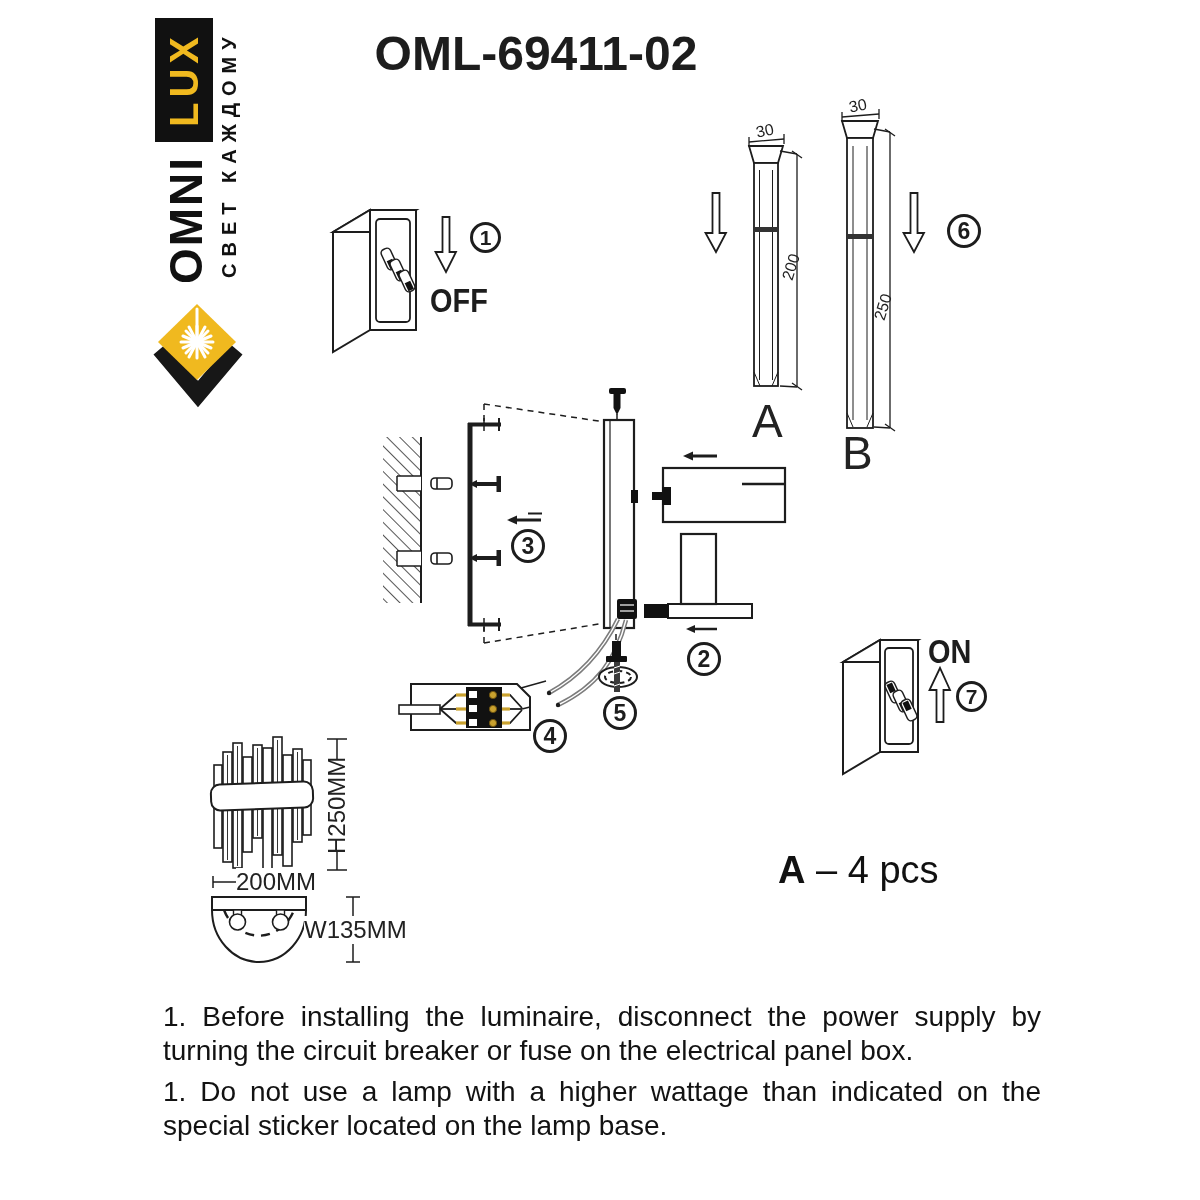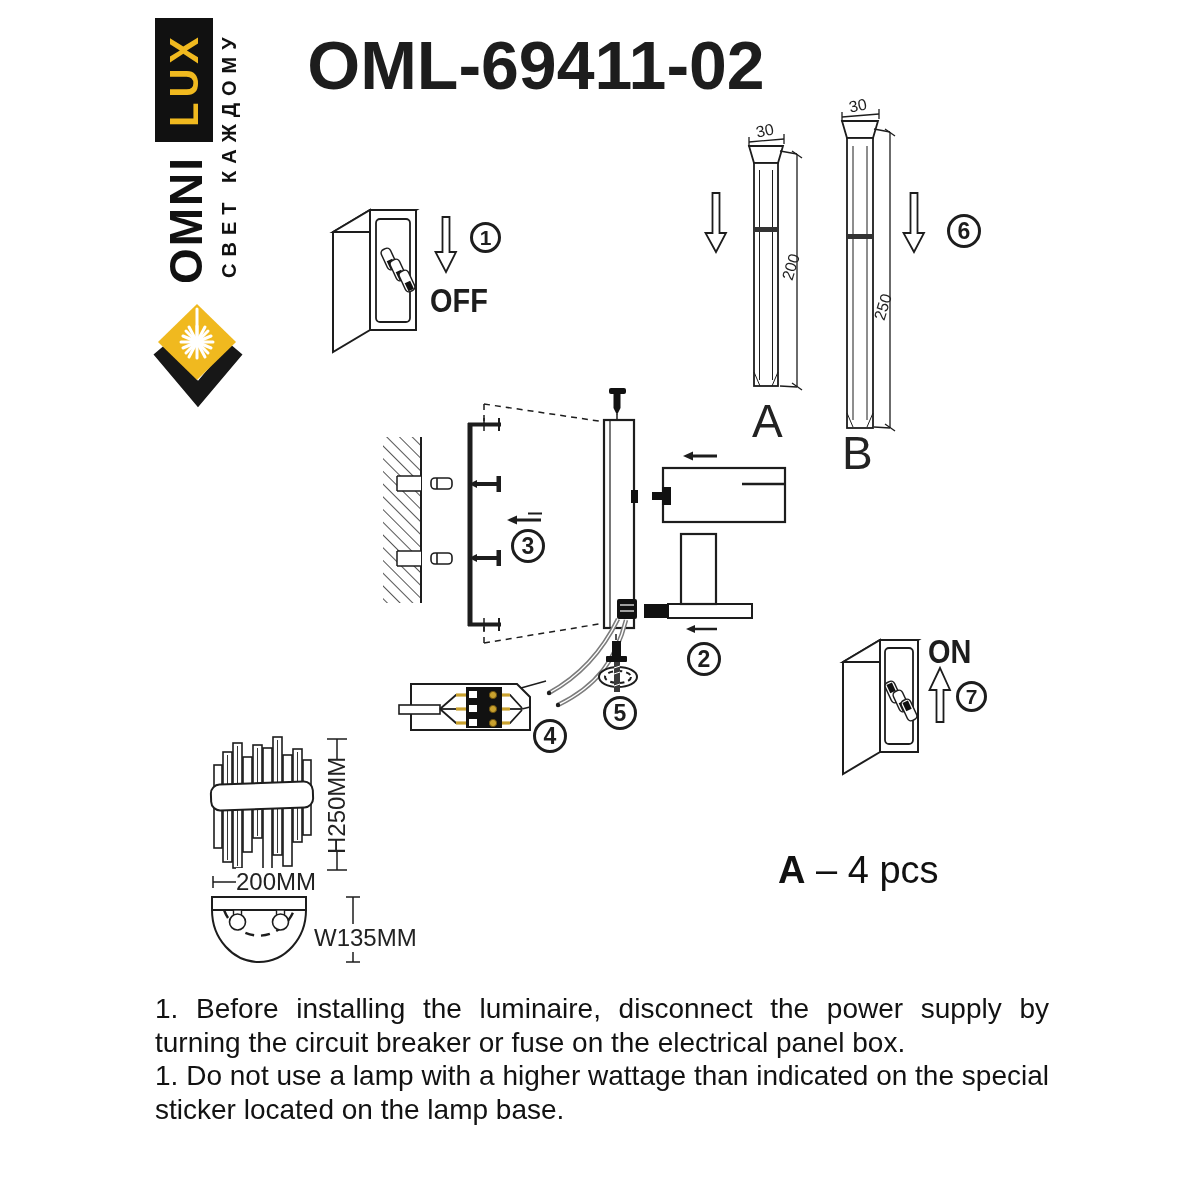--- a/index.html
+++ b/index.html
@@ -12,23 +12,23 @@
   .badge{position:absolute;width:34px;height:34px;border:3px solid #1d1d1d;border-radius:50%;
          display:flex;align-items:center;justify-content:center;
          font-size:23px;font-weight:bold;background:#fff;box-sizing:border-box;}
   .badge.sm{width:31px;height:31px;font-size:21px;}
   .dim{font-size:24px;color:#222;background:#fff;white-space:nowrap;}
   .switchlabel{font-size:34px;font-weight:bold;transform:scaleX(.85);transform-origin:left center;white-space:nowrap;}
   .pieceletter{font-size:46px;color:#222;}
   .smdim{font-size:16px;color:#222;white-space:nowrap;}
   .qtyrow{font-size:38px;color:#111;white-space:nowrap;}
   .qtyrow b{font-weight:bold;}
-  #title{left:0;top:26px;width:1072px;text-align:center;font-size:68px;font-weight:bold;letter-spacing:0;}
+  #title{left:0;top:26px;width:1072px;text-align:center;font-size:48px;font-weight:bold;letter-spacing:0;}
   #instructions{left:155px;top:992px;width:894px;font-size:28px;line-height:33.5px;color:#121212;}
-  #instructions p{margin:0;text-align:justify;}
+  #instructions p{margin:8px;text-align:justify;}
   #logo-lux{left:155px;top:18px;width:58px;height:124px;background:#111;color:#F0B91F;
             font-size:40px;font-weight:bold;letter-spacing:5px;}
   #logo-omni{left:157px;top:146px;width:57px;height:148px;color:#111;
              font-size:46px;font-weight:bold;letter-spacing:2px;}
   #logo-tagline{left:213px;top:12px;width:33px;height:284px;color:#111;
                 font-size:20px;font-weight:bold;letter-spacing:7px;}
 </style>
 </head>
 <body>
 
@@ -357,21 +357,21 @@
   <div class="smdim abs" style="left:756px;top:122px;transform:rotate(-12deg);">30</div>
   <div class="smdim abs" style="left:849px;top:97px;transform:rotate(-12deg);">30</div>
   <div class="smdim abs" style="left:778px;top:258px;transform:rotate(-73deg);">200</div>
   <div class="smdim abs" style="left:870px;top:298px;transform:rotate(-73deg);">250</div>
 
   <div class="pieceletter abs" style="left:752px;top:394px;">A</div>
   <div class="pieceletter abs" style="left:842px;top:426px;">B</div>
 
   <div class="dim vtext abs" style="left:319px;top:760px;width:36px;height:90px;">H250MM</div>
   <div class="dim abs" style="left:236px;top:868px;">200MM</div>
-  <div class="dim abs" style="left:314px;top:916px;margin-top:8px;">W135MM</div>
+  <div class="dim abs" style="left:304px;top:916px;">W135MM</div>
 
   <div class="qtyrow abs" style="left:742px;top:849px;margin-left:36px;">
     <b>A</b>
     <span>– 4 pcs</span>
   </div>
 
   <div id="instructions" class="abs">
     <p>1. Before installing the luminaire, disconnect the power supply by turning the circuit breaker or fuse on the electrical panel box.</p>
     <p>1. Do not use a lamp with a higher wattage than indicated on the special sticker located on the lamp base.</p>
   </div>

